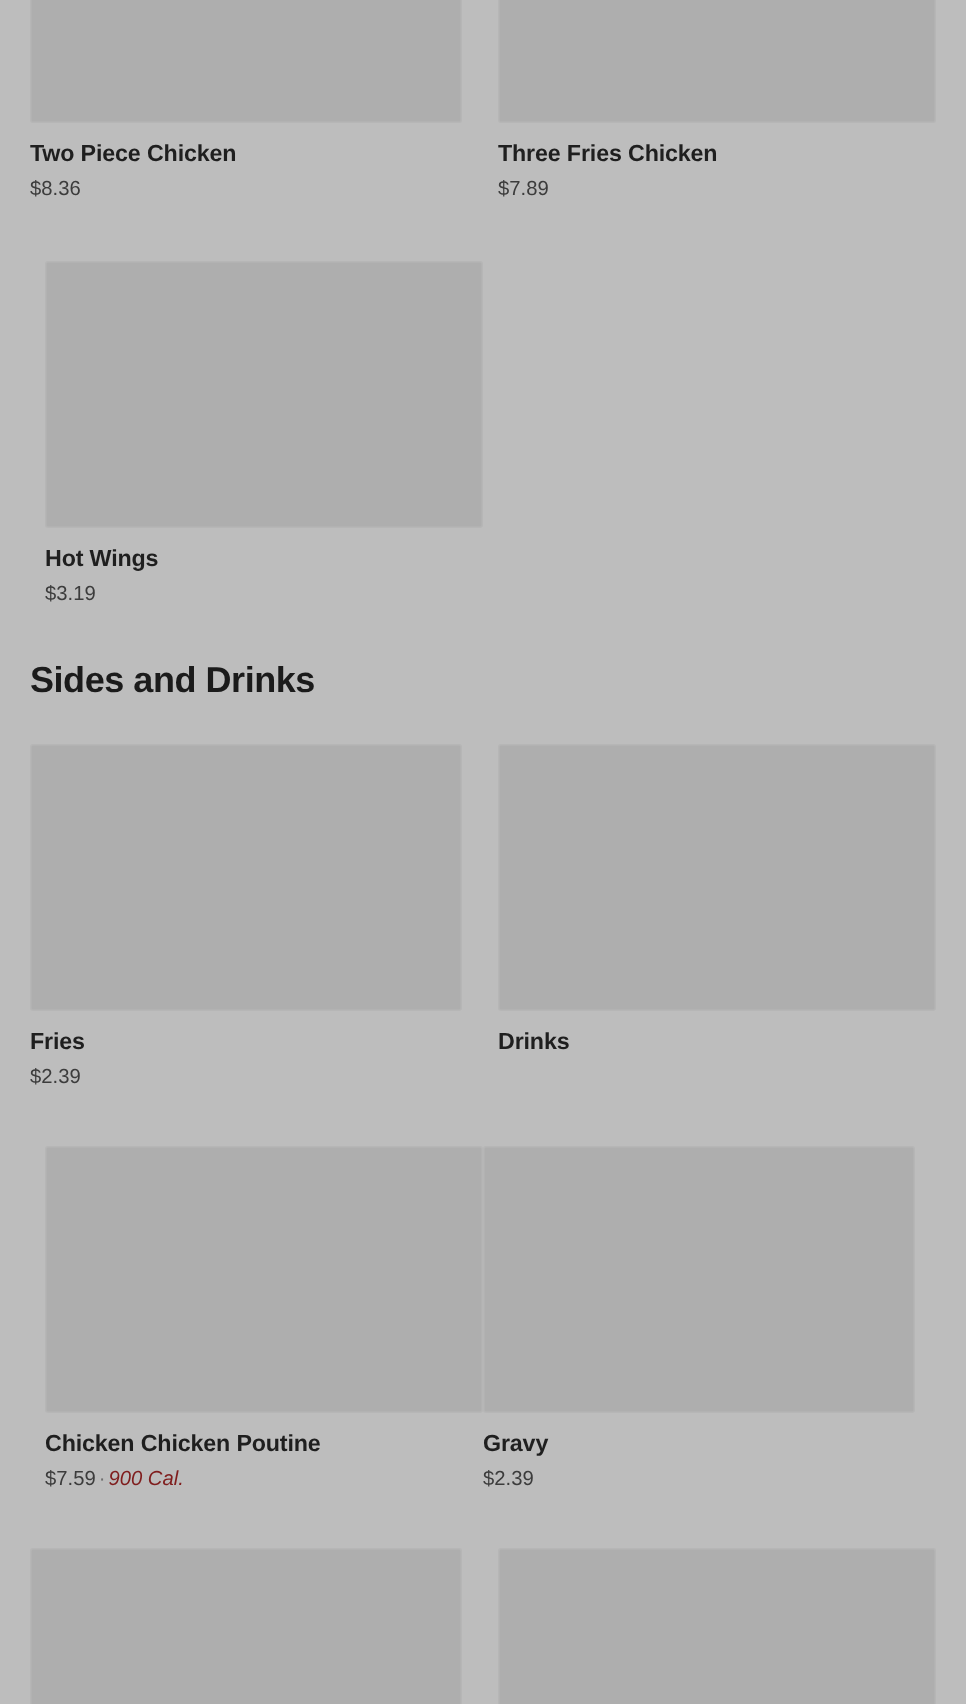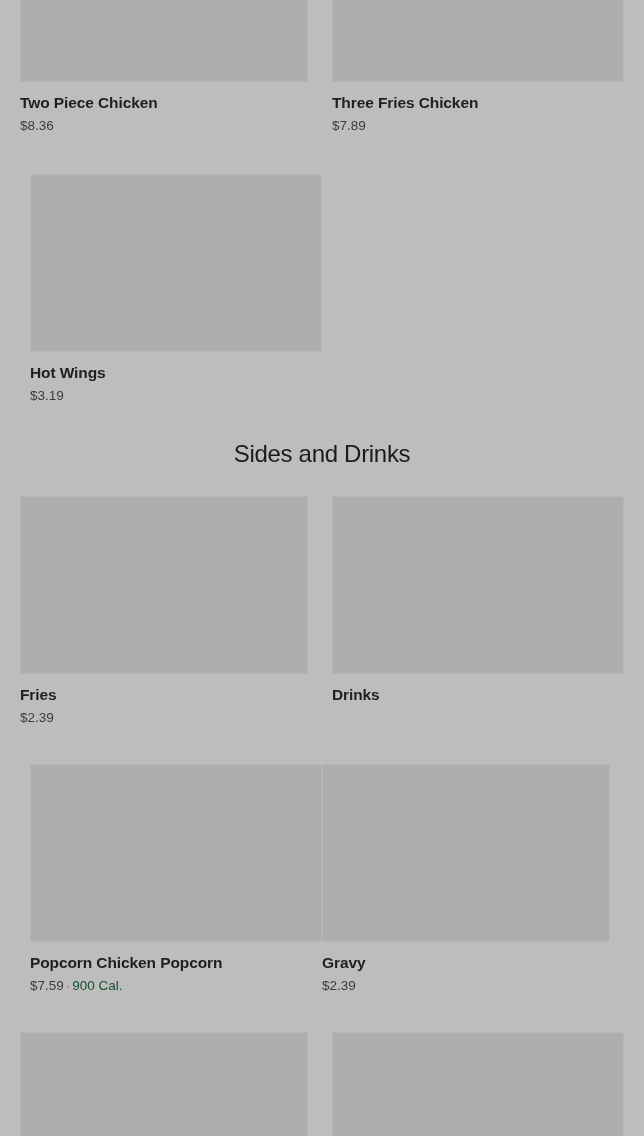--- a/index.html
+++ b/index.html
@@ -51,35 +51,35 @@
     margin-top:12px;
     line-height:1.1;
   }
   .item-meta {
     font-size:13.5px;
     color:#3c3c3c;
     margin-top:8px;
     line-height:1.1;
   }
   .meta-cal {
-    color:#14532d;
+    color:#7f1d1d;
+    font-style:italic;
   }
   .meta-sep {
     color:#6f6f6f;
     padding:0 2px;
   }
   .row-gap { height:40px; width:100%; }
   .row-gap-small { height:38px; width:100%; }
   .section-header {
     font-size:24px;
-    font-weight:400;
+    font-weight:700;
     color:#1b1b1b;
     letter-spacing:-0.3px;
     padding:36px 0 28px 0;
-    text-align:center;
   }
   .empty-cell { width:50%; }
 </style>
 </head>
 <body>
 
 <div class="page">
   <div class="menu-scroll">
 
     <div class="grid">
@@ -138,21 +138,21 @@
           <div class="thumb thumb-tall"></div>
           <div class="item-title">Drinks</div>
         </div>
       </div>
 
       <div class="row-gap-small"></div>
 
       <div class="cell">
         <div class="card">
           <div class="thumb thumb-tall"></div>
-          <div class="item-title">Popcorn Chicken Popcorn</div>
+          <div class="item-title">Chicken Chicken Poutine</div>
           <div class="item-meta">
             <span>$7.59</span><span class="meta-sep">·</span><span class="meta-cal">900 Cal.</span>
           </div>
         </div>
       </div>
 
       <div class="cell">
         <div class="card">
           <div class="thumb thumb-tall"></div>
           <div class="item-title">Gravy</div>

